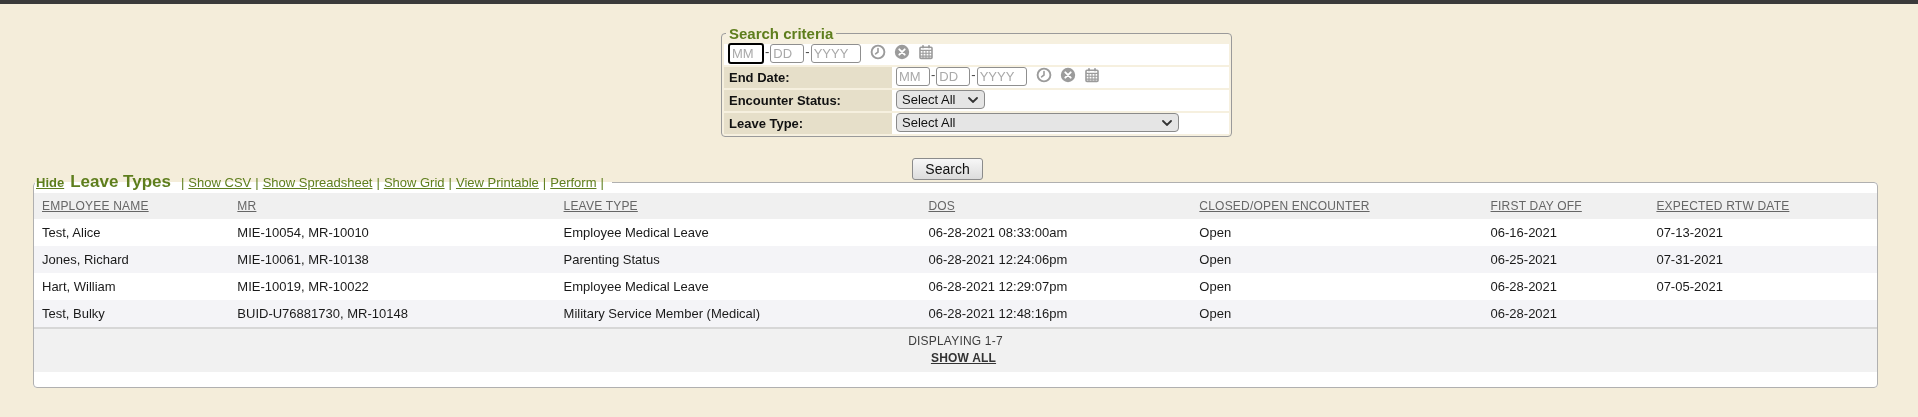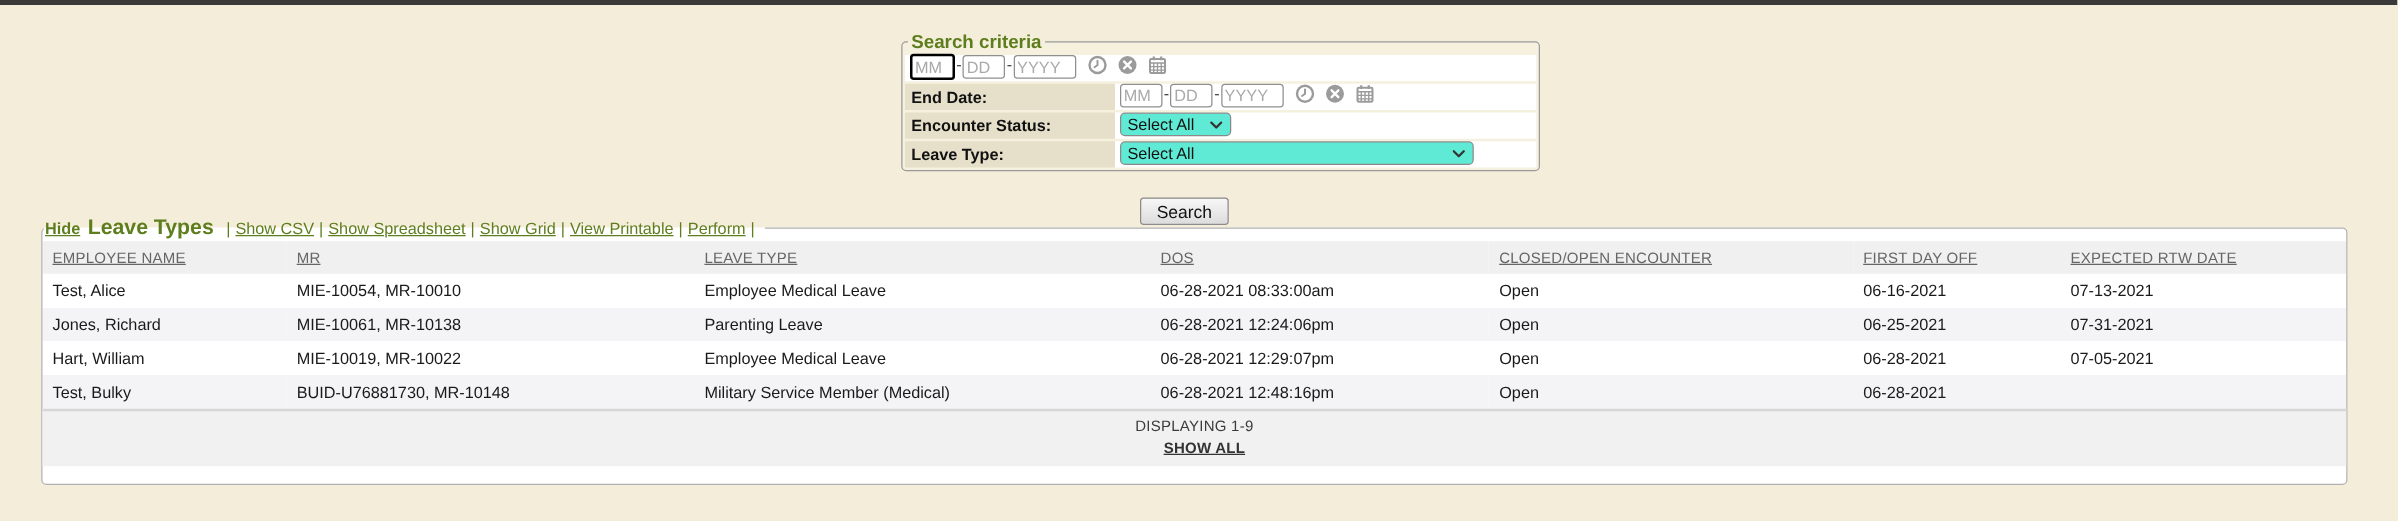--- a/index.html
+++ b/index.html
@@ -37,21 +37,21 @@
     padding:1px 2px;background:#fff;outline:none;
   }
   .date-input::placeholder{color:#a9a9a9;}
   .w-mm{width:28px;} .w-yyyy{width:44px;}
   .focused{border:2px solid #000;height:15px;margin:-1px 0;}
   .dash{font-size:13px;color:#444;margin:0 0px;}
   .icon-group{display:flex;align-items:center;gap:8px;margin-left:8px;}
   .gicon{display:inline-flex;}
   .sel{
     display:inline-flex;align-items:center;justify-content:space-between;
-    border:1px solid #8a8a8a;border-radius:4px;background:#5eead4;
+    border:1px solid #8a8a8a;border-radius:4px;background:#e5e5e5;
     height:17px;font-size:13px;color:#111;padding:0 6px 0 5px;
     cursor:default;
   }
   .sel-narrow{width:76px;}
   .sel-wide{width:270px;}
   .search-btn-wrap{
     position:absolute;left:695px;top:158px;width:505px;text-align:center;
   }
   .search-btn{
     font-family:"Liberation Sans",sans-serif;font-size:14px;color:#111;
@@ -236,21 +236,21 @@
           <td>MIE-10054, MR-10010</td>
           <td>Employee Medical Leave</td>
           <td>06-28-2021 08:33:00am</td>
           <td>Open</td>
           <td>06-16-2021</td>
           <td>07-13-2021</td>
         </tr>
         <tr>
           <td>Jones, Richard</td>
           <td>MIE-10061, MR-10138</td>
-          <td>Parenting Leave</td>
+          <td>Parenting Status</td>
           <td>06-28-2021 12:24:06pm</td>
           <td>Open</td>
           <td>06-25-2021</td>
           <td>07-31-2021</td>
         </tr>
         <tr>
           <td>Hart, William</td>
           <td>MIE-10019, MR-10022</td>
           <td>Employee Medical Leave</td>
           <td>06-28-2021 12:29:07pm</td>
@@ -264,16 +264,16 @@
           <td>Military Service Member (Medical)</td>
           <td>06-28-2021 12:48:16pm</td>
           <td>Open</td>
           <td>06-28-2021</td>
           <td></td>
         </tr>
       </tbody>
   </table>
 
   <div class="tfooter">
-    <div class="disp">DISPLAYING 1-9</div>
+    <div class="disp">DISPLAYING 1-7</div>
     <div><span class="showall">SHOW ALL</span></div>
   </div>
 </fieldset>
 
 </body></html>

